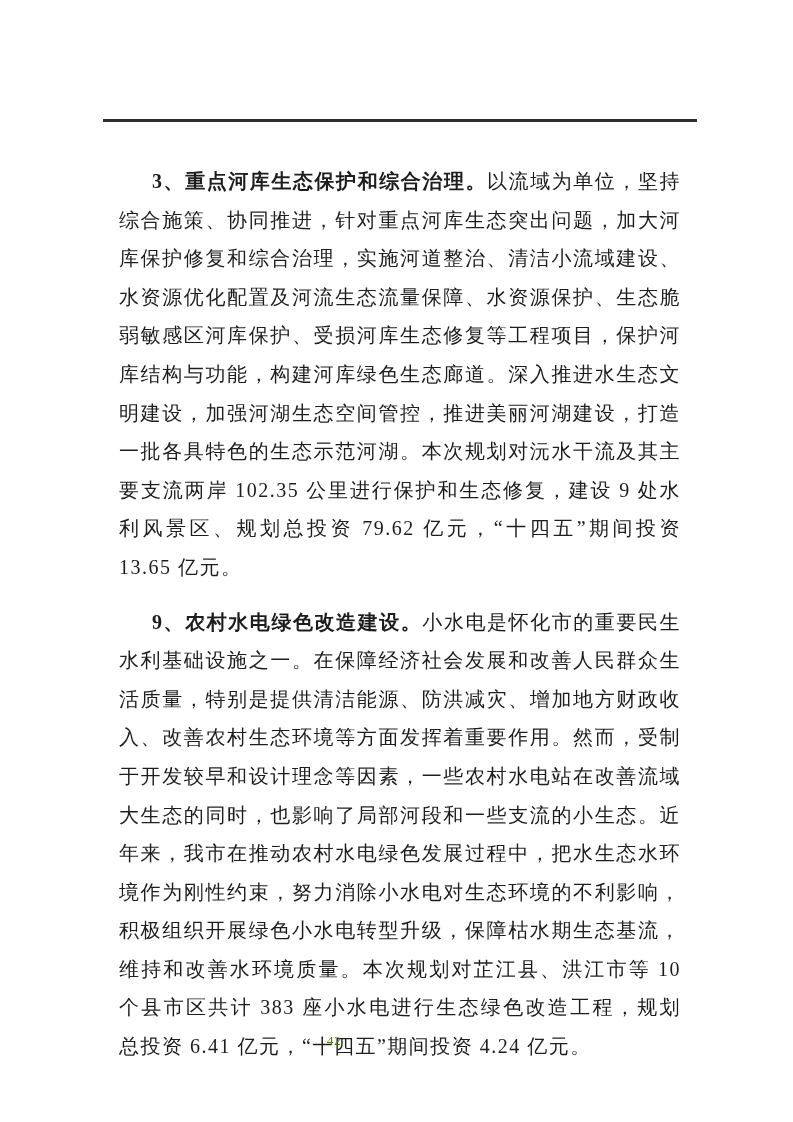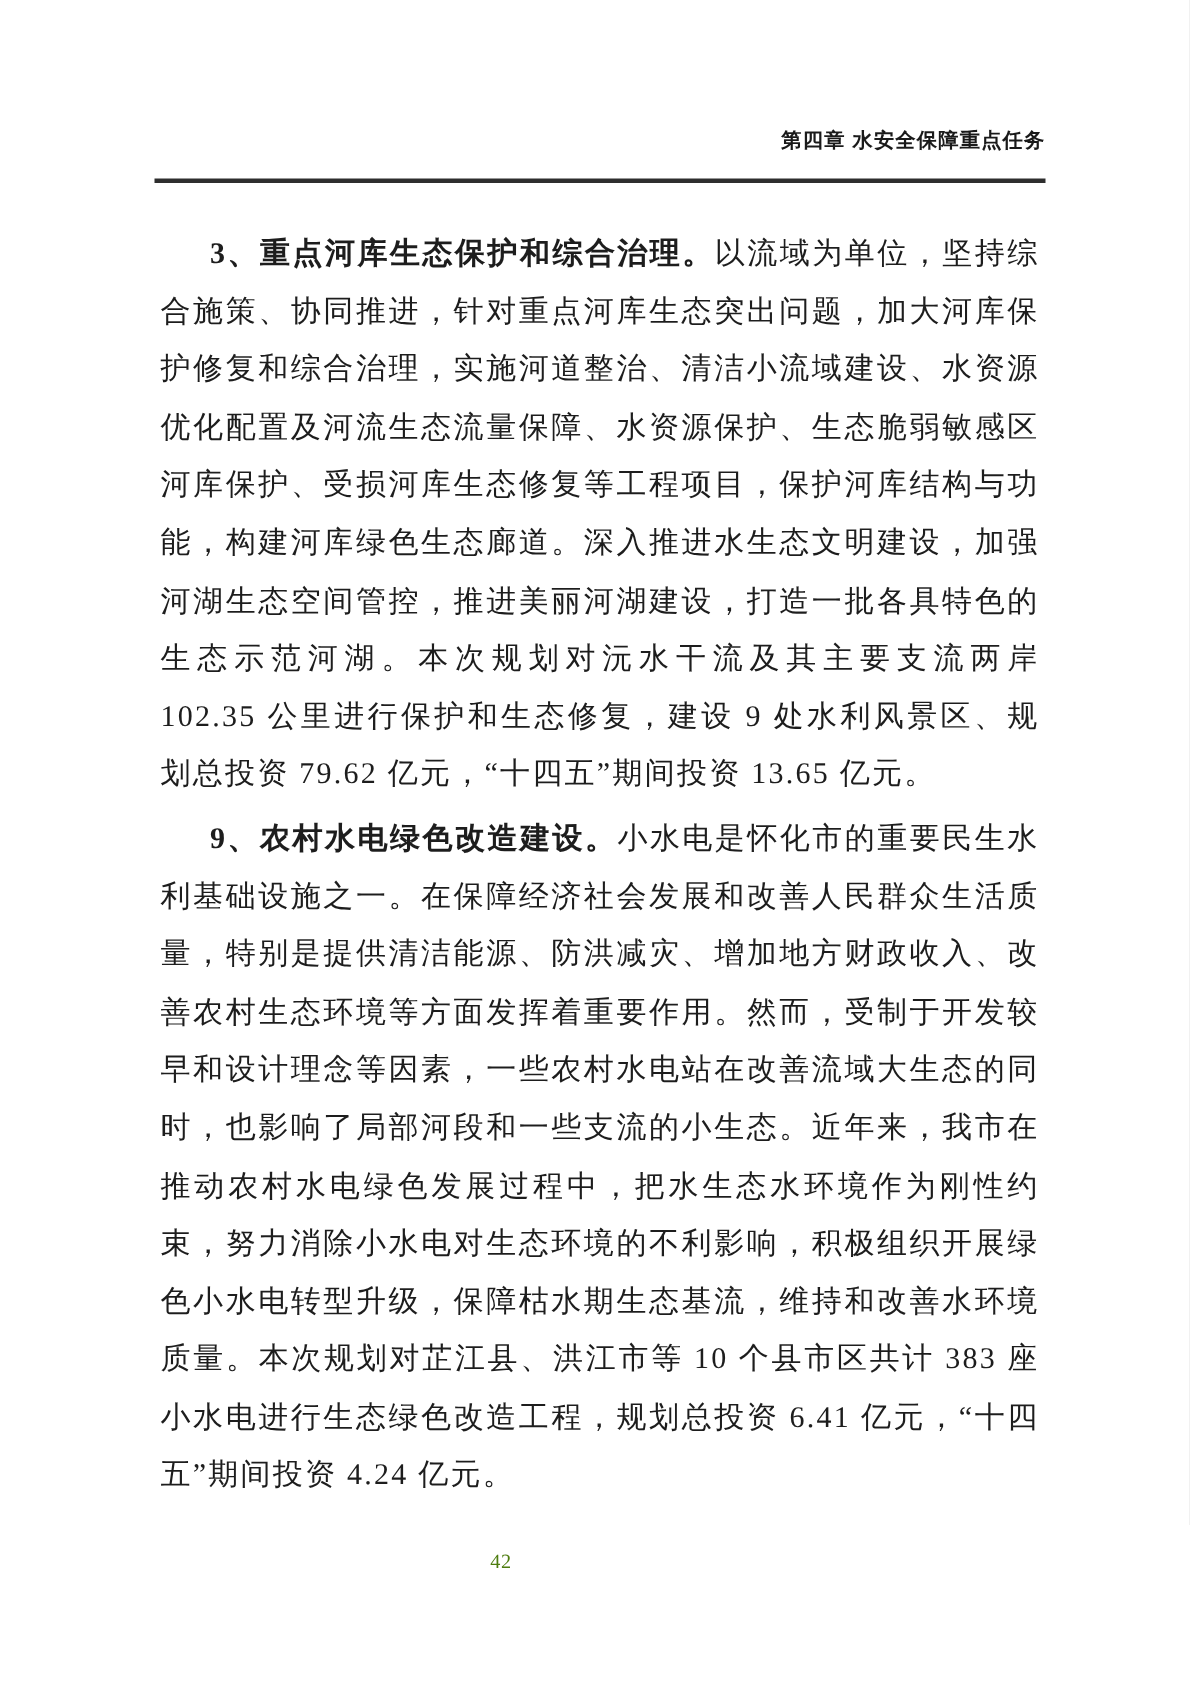--- a/index.html
+++ b/index.html
@@ -43,21 +43,21 @@
     top: 146px;
     left: 103px;
     width: 594px;
     font-size: 20px;
     line-height: 38.6px;
     letter-spacing: 1.5px;
     text-align: justify;
     color: #1d1d1d;
   }
   .para {
-    margin: 4px;
+    margin: 16px;
     padding: 0;
     text-indent: 33px;
   }
   .para-lead {
     font-weight: 700;
   }
   .page-footer {
     position: absolute;
     top: 1033px;
     left: 0;
@@ -66,21 +66,20 @@
     font-size: 13.5px;
     letter-spacing: 0.5px;
     color: #4d7c0f;
   }
 </style>
 </head>
 <body>
 
 <div class="page">
 
-  <div class="page-header">第四章 水安全保障重点任务</div>
 
   <div class="header-rule"></div>
 
   <div class="content">
 
     <p class="para"><span class="para-lead">3、重点河库生态保护和综合治理。</span><span>以流域为单位，坚持综合施策、协同推进，针对重点河库生态突出问题，加大河库保护修复和综合治理，实施河道整治、清洁小流域建设、水资源优化配置及河流生态流量保障、水资源保护、生态脆弱敏感区河库保护、受损河库生态修复等工程项目，保护河库结构与功能，构建河库绿色生态廊道。深入推进水生态文明建设，加强河湖生态空间管控，推进美丽河湖建设，打造一批各具特色的生态示范河湖。本次规划对沅水干流及其主要支流两岸 102.35 公里进行保护和生态修复，建设 9 处水利风景区、规划总投资 79.62 亿元，“十四五”期间投资 13.65 亿元。</span></p>
 
     <p class="para"><span class="para-lead">9、农村水电绿色改造建设。</span><span>小水电是怀化市的重要民生水利基础设施之一。在保障经济社会发展和改善人民群众生活质量，特别是提供清洁能源、防洪减灾、增加地方财政收入、改善农村生态环境等方面发挥着重要作用。然而，受制于开发较早和设计理念等因素，一些农村水电站在改善流域大生态的同时，也影响了局部河段和一些支流的小生态。近年来，我市在推动农村水电绿色发展过程中，把水生态水环境作为刚性约束，努力消除小水电对生态环境的不利影响，积极组织开展绿色小水电转型升级，保障枯水期生态基流，维持和改善水环境质量。本次规划对芷江县、洪江市等 10 个县市区共计 383 座小水电进行生态绿色改造工程，规划总投资 6.41 亿元，“十四五”期间投资 4.24 亿元。</span></p>
 
   </div>

